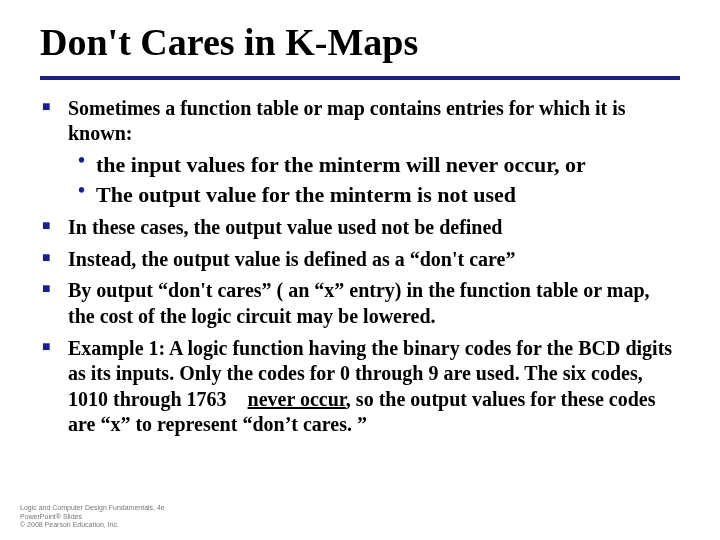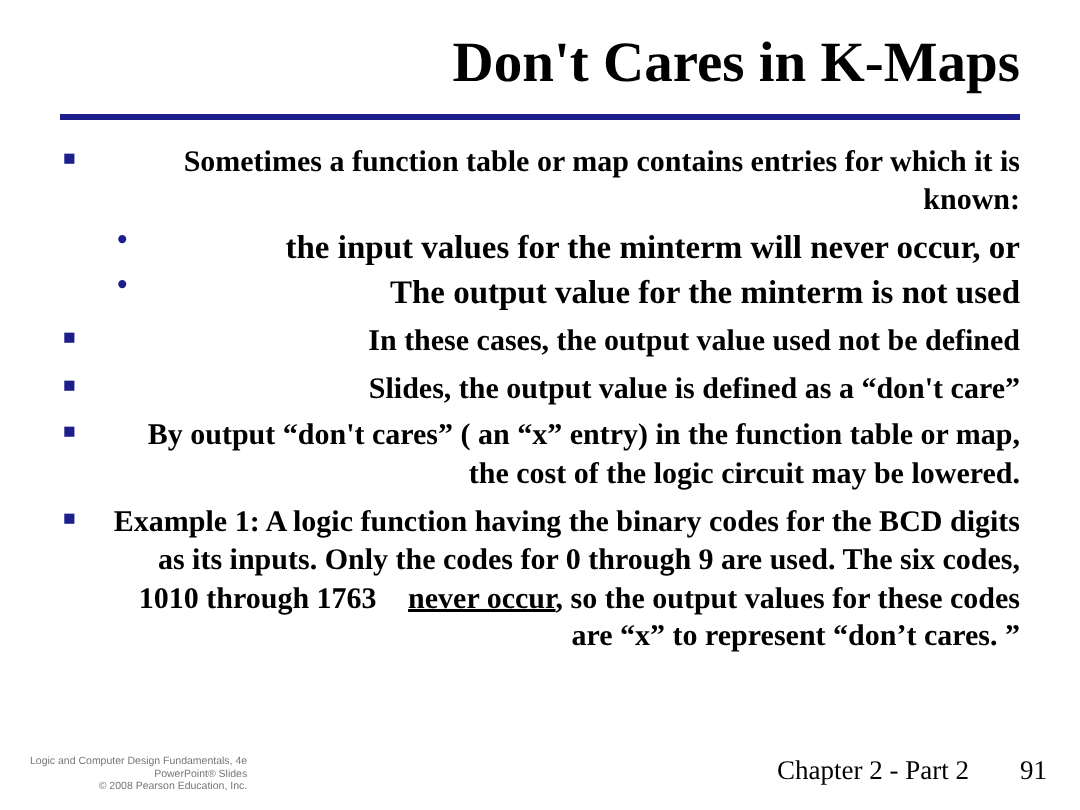--- a/index.html
+++ b/index.html
@@ -1,17 +1,17 @@
 <!DOCTYPE html>
 <html><head>
 <meta charset="utf-8">
 <style>
   * { margin: 0; padding: 0; box-sizing: border-box; }
   html, body { width: 720px; height: 540px; background: #ffffff; font-family: "Times New Roman", Times, serif; color: #000; }
-  .slide { position: relative; width: 720px; height: 540px; padding: 22px 40px 0 40px; text-align: right; }
+  .slide { position: relative; width: 720px; height: 540px; padding: 22px 40px 0 40px; }
   .title { font-size: 38px; font-weight: bold; line-height: 1.1; margin-bottom: 12px; }
   .rule { border: 0; border-top: 4px solid #1c1f8b; margin: 4px 0 16px 0; }
   .content { font-size: 20px; font-weight: bold; line-height: 1.28; }
   ul.lvl1 { list-style: none; padding-left: 28px; }
   ul.lvl1 > li { position: relative; margin-bottom: 6px; }
   ul.lvl1 > li::before {
     content: "■";
     position: absolute;
     left: -26px;
     top: 2px;
@@ -51,30 +51,27 @@
   <div class="content">
     <ul class="lvl1">
       <li>
         <span>Sometimes a function table or map contains entries for which it is known:</span>
         <ul class="lvl2">
           <li><span>the input values for the minterm will never occur, or</span></li>
           <li><span>The output value for the minterm is not used</span></li>
         </ul>
       </li>
       <li><span>In these cases, the output value used not be defined</span></li>
-      <li><span>Slides, the output value is defined as a “don't care”</span></li>
+      <li><span>Instead, the output value is defined as a “don't care”</span></li>
       <li><span>By output “don't cares” ( an “x” entry) in the function table or map, the cost of the logic circuit may be lowered.</span></li>
       <li>
         <span>Example  1:  A logic function having the binary codes for the BCD digits as its inputs. Only the codes for 0 through 9 are used.  The six codes, 1010 through 1763 </span><span class="underline">never occur</span><span>, so the output values for these codes are “x” to represent “don’t cares. ”</span>
       </li>
     </ul>
   </div>
 
   <div class="footer-left">
     <div>Logic and Computer Design Fundamentals, 4e</div>
     <div>PowerPoint® Slides</div>
     <div>© 2008 Pearson Education, Inc.</div>
   </div>
 
-  <div style="position:absolute; bottom:16px; right:22px; font-size:18px;">
-    <span class="footer-block" style="margin-right:34px;">Chapter 2 - Part 2</span><span class="footer-block">91</span>
-  </div>
 </div>
 
 </body></html>

